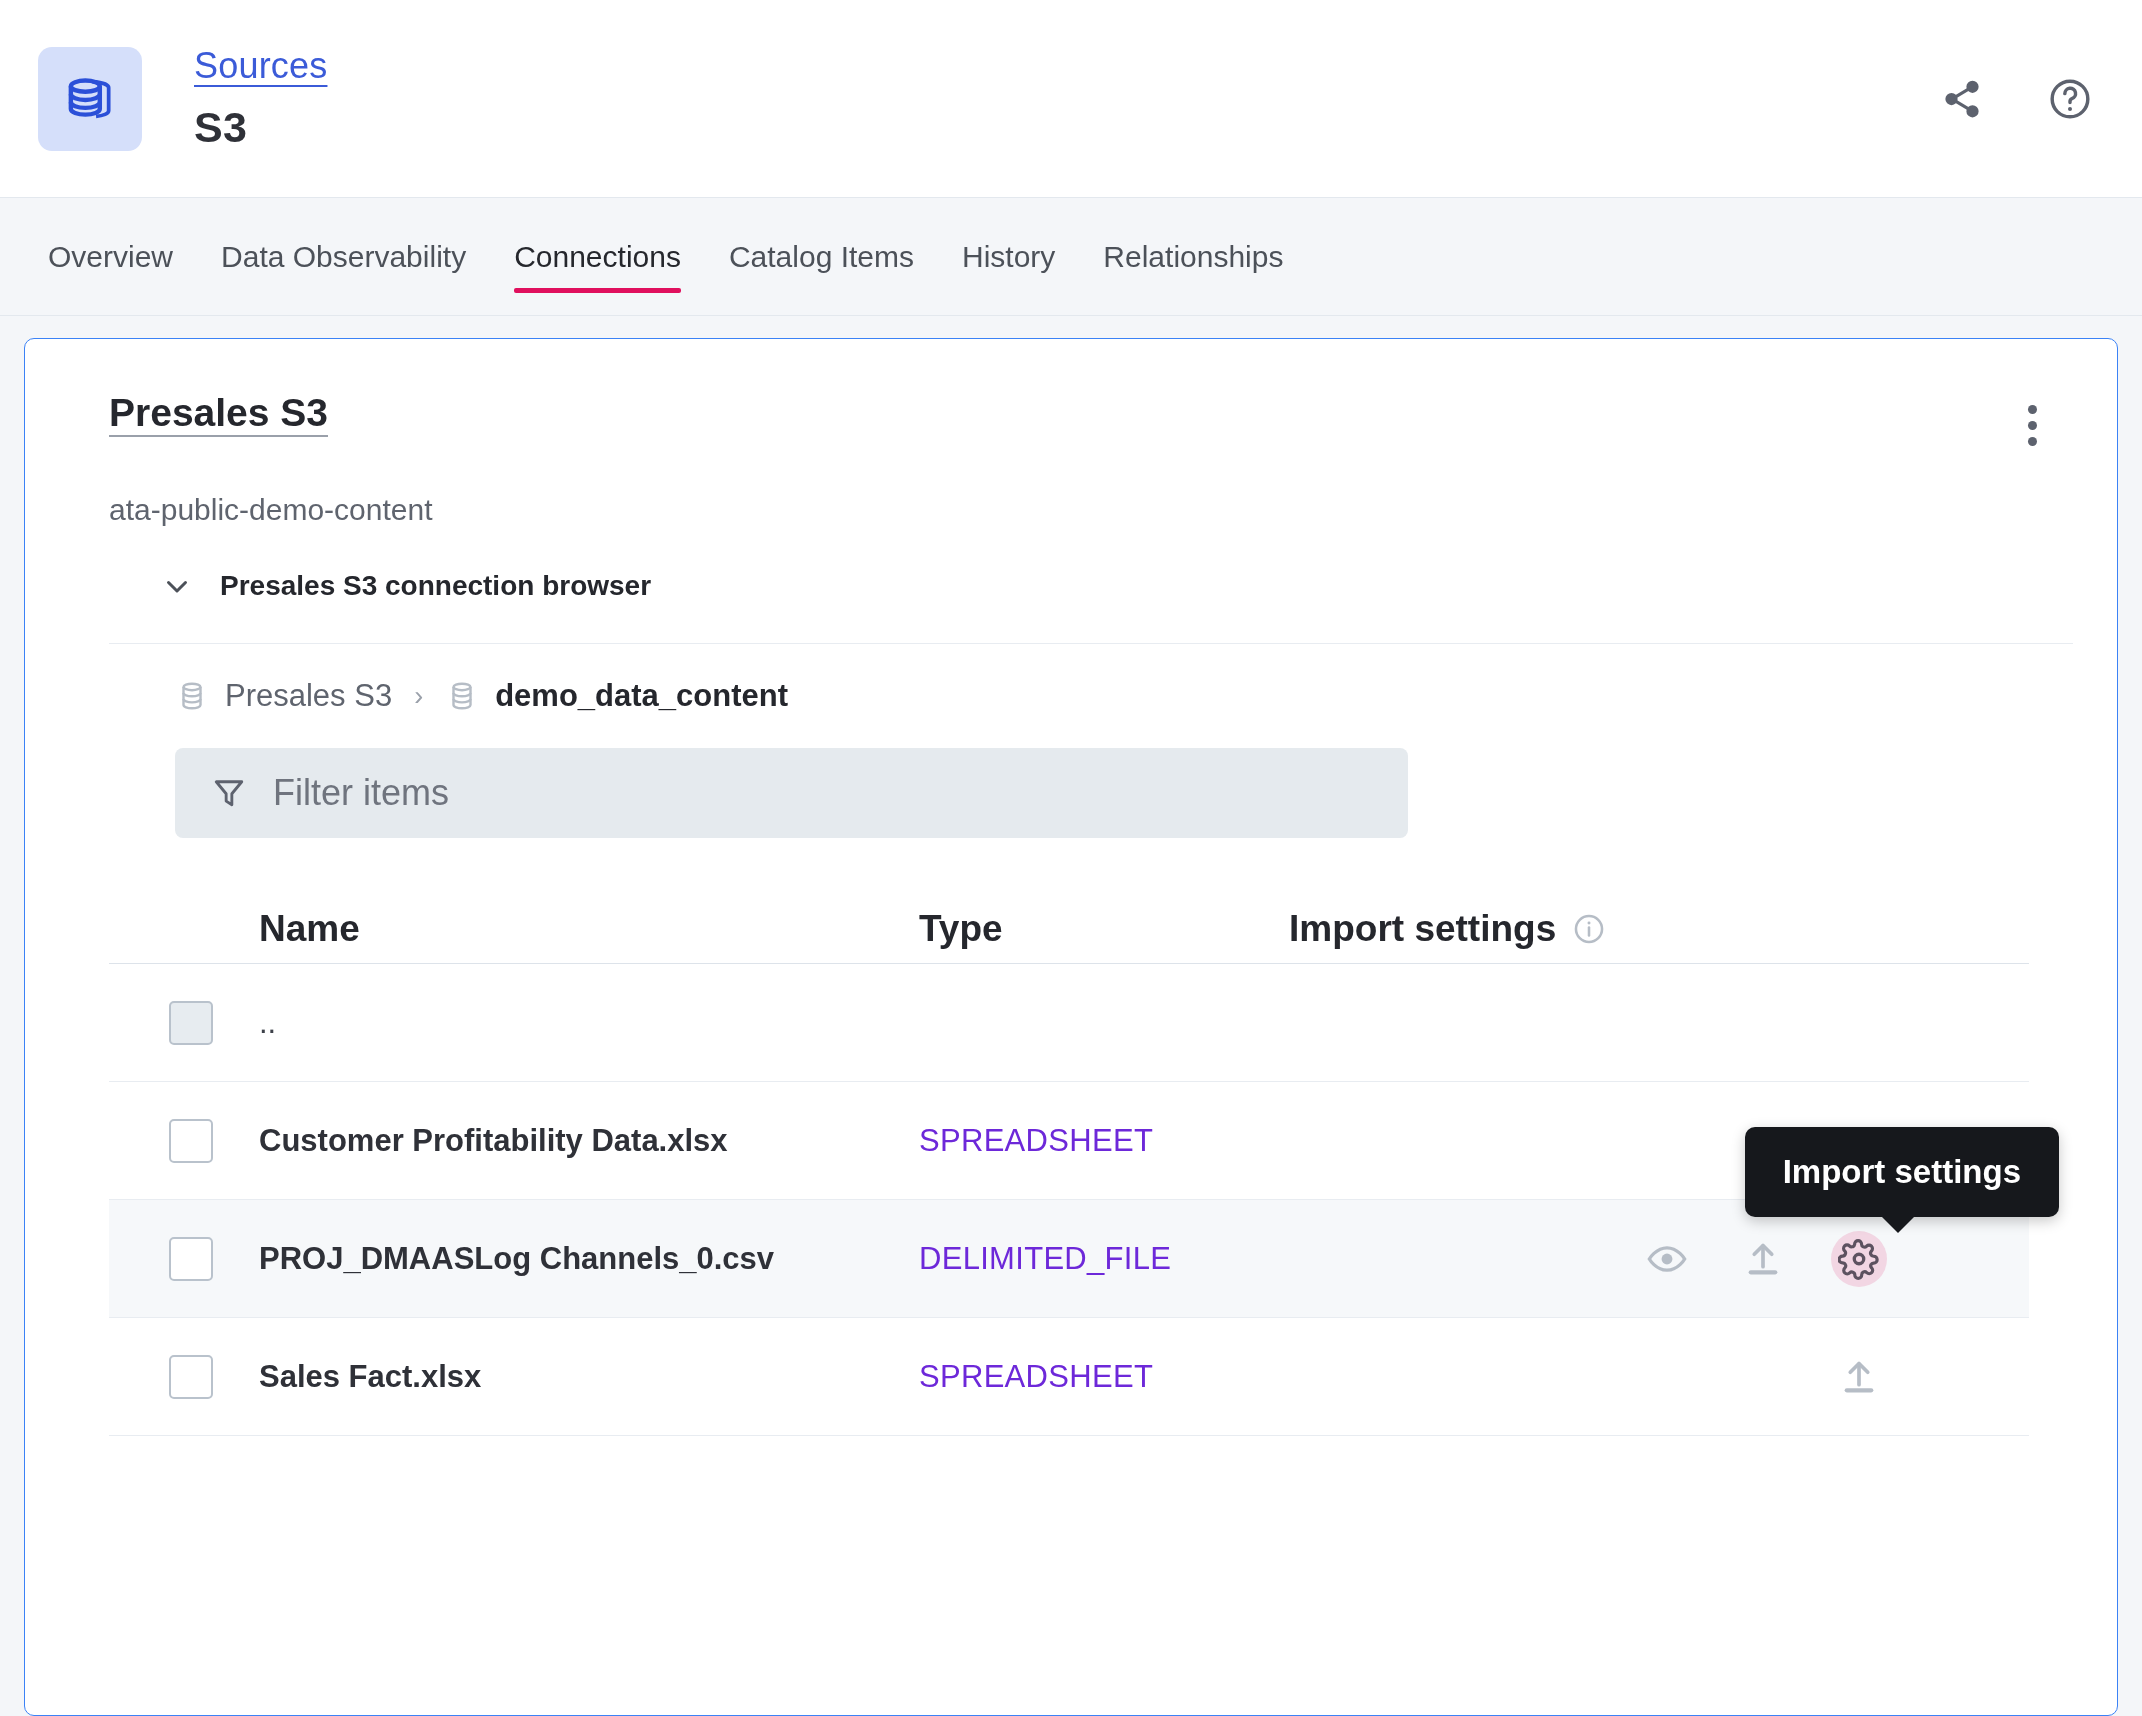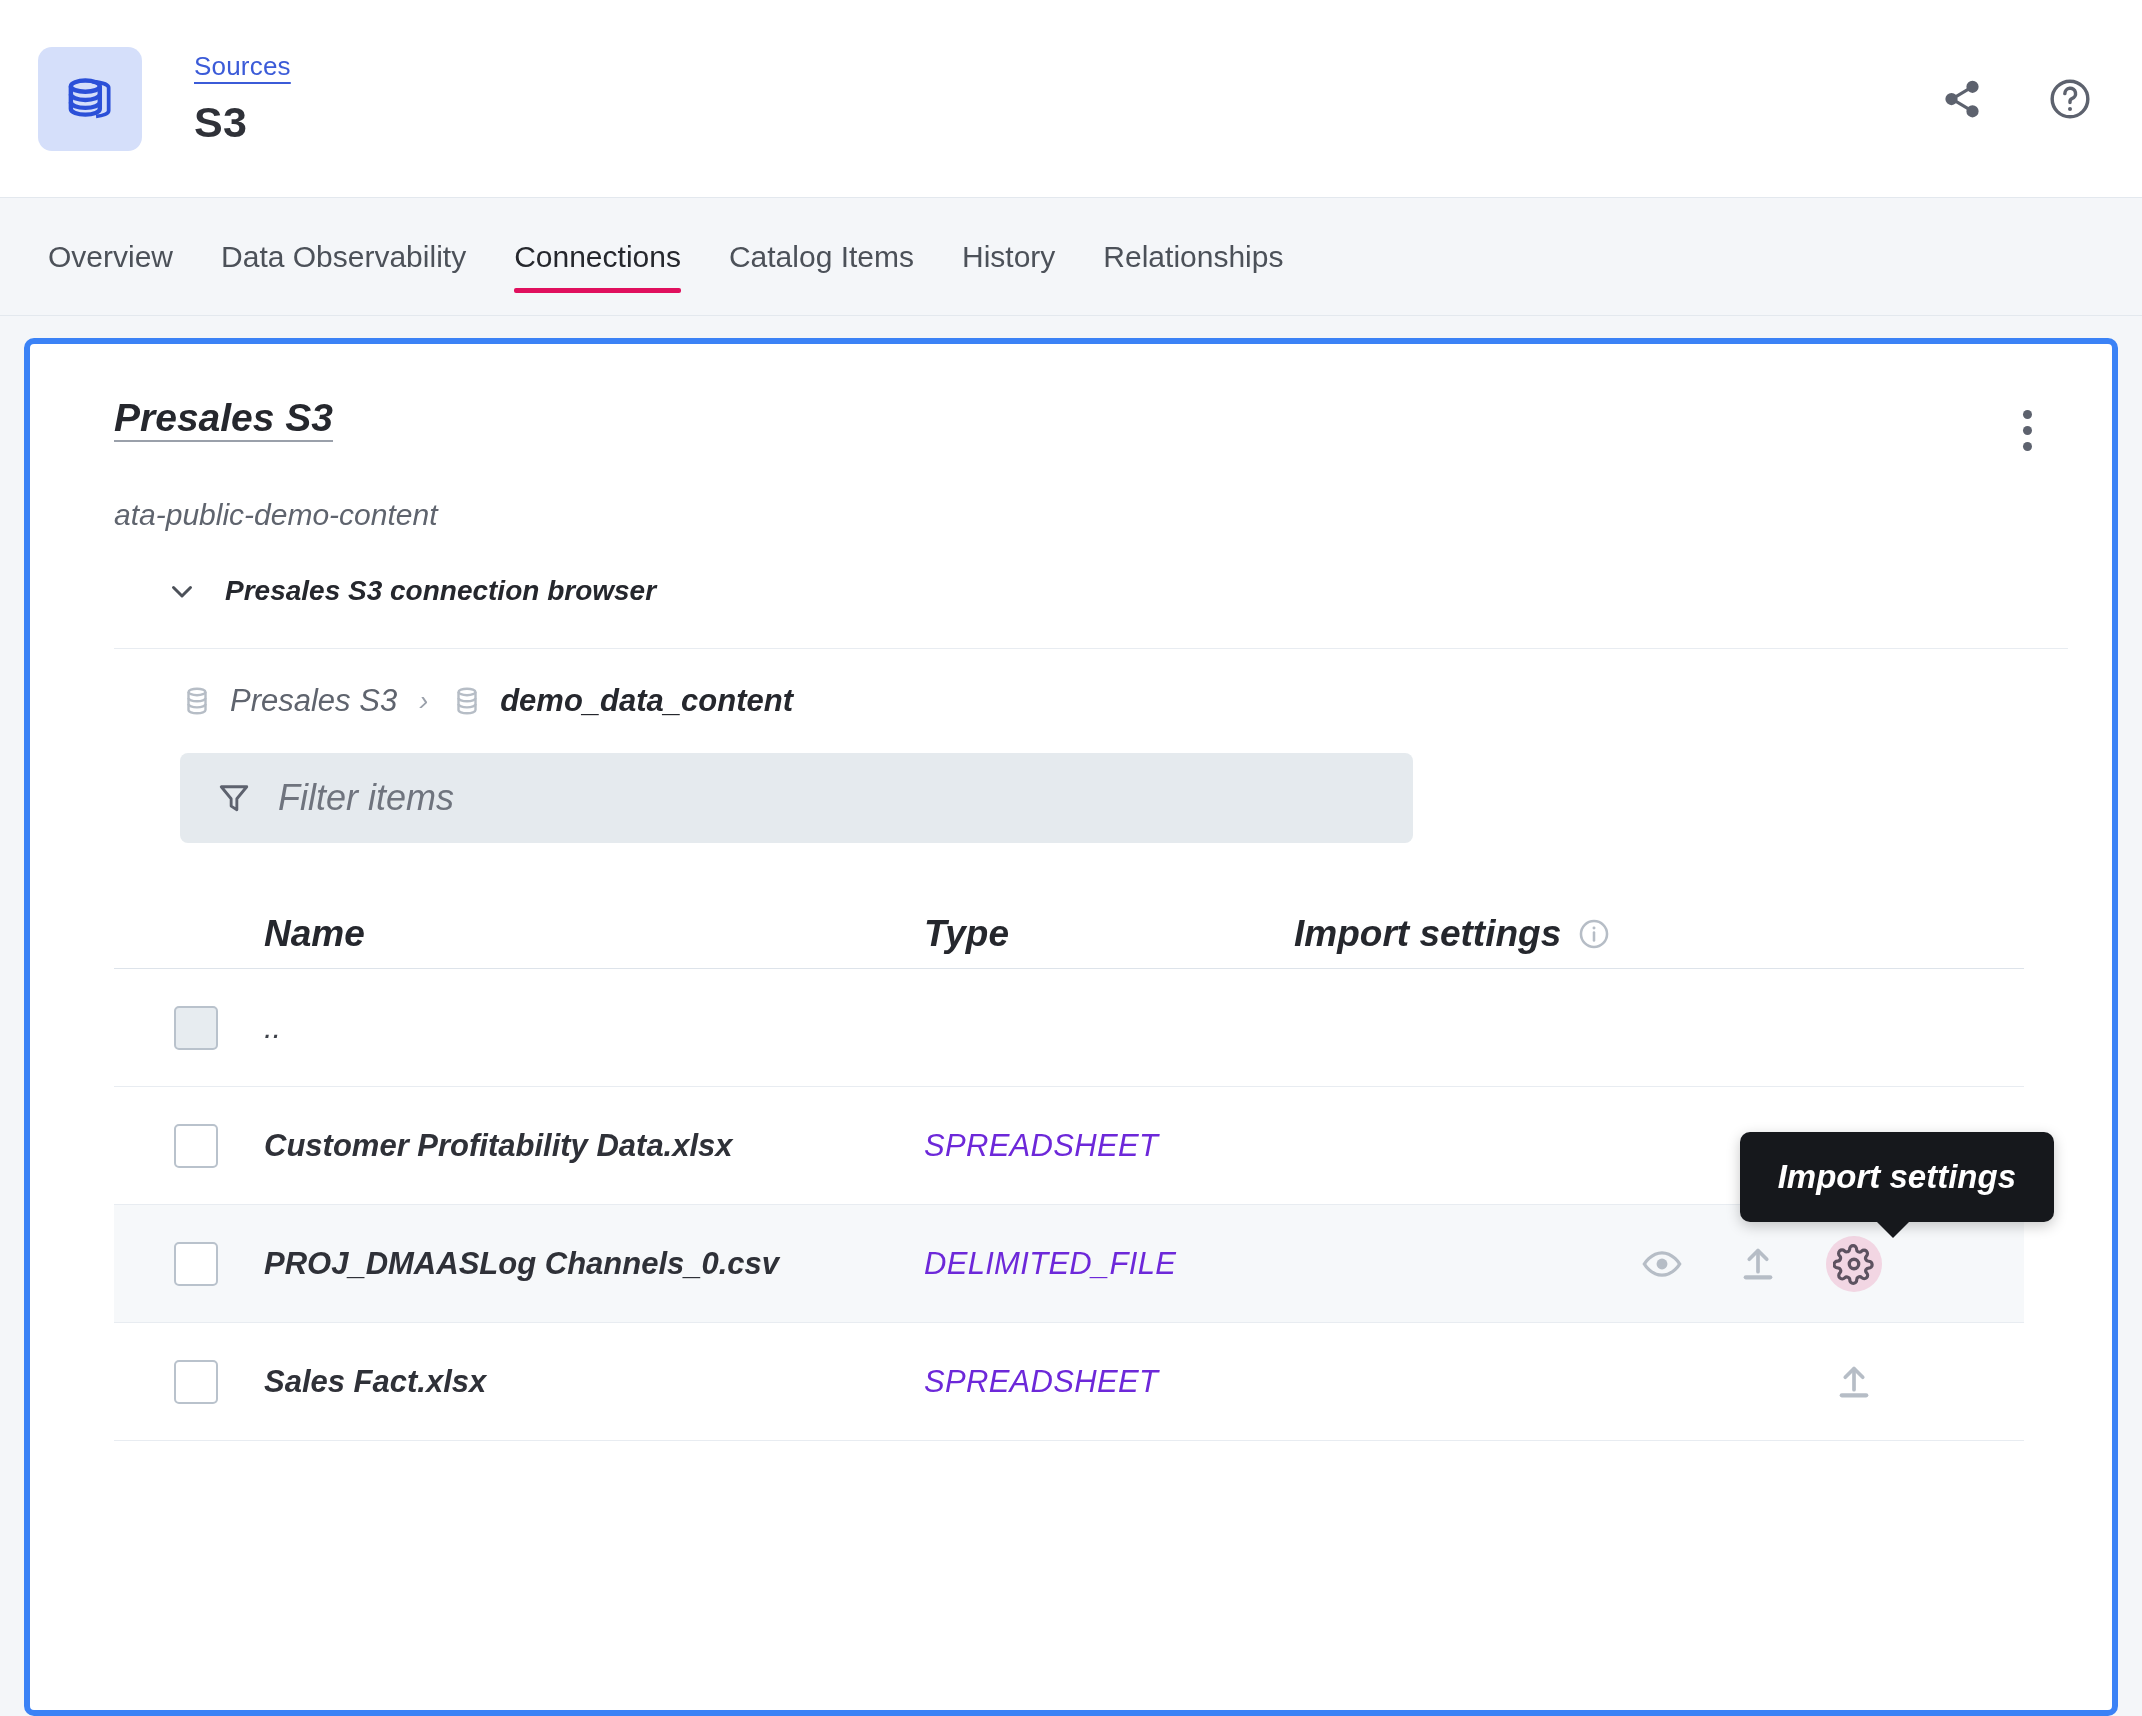--- a/index.html
+++ b/index.html
@@ -32,21 +32,21 @@
     justify-content: center;
     flex: 0 0 auto;
   }
   .header-titles {
     margin-left: 52px;
     display: flex;
     flex-direction: column;
     justify-content: center;
   }
   .breadcrumb-link {
-    font-size: 26px;
+    font-size: 36px;
     color: #3b5bd8;
     text-decoration: underline;
     text-underline-offset: 7px;
     text-decoration-thickness: 2px;
     letter-spacing: .2px;
     cursor: pointer;
   }
   .header-title {
     font-size: 43px;
     font-weight: 700;
@@ -100,27 +100,26 @@
   }
 
   
   .page-body {
     background: #f4f6f9;
     padding: 22px 24px 0 24px;
     height: calc(1716px - 198px - 118px);
   }
   .card {
     background: #ffffff;
-    border: 6px solid #3b82f6;
+    border: 1px solid #3b82f6;
     border-radius: 10px;
     height: 100%;
     padding: 52px 0 0 0;
     position: relative;
     overflow: hidden;
-    font-style: italic;
   }
   .card-head {
     padding: 0 62px 0 84px;
     display: flex;
     align-items: flex-start;
   }
   .conn-title {
     font-size: 39px;
     font-weight: 700;
     color: #25272d;

